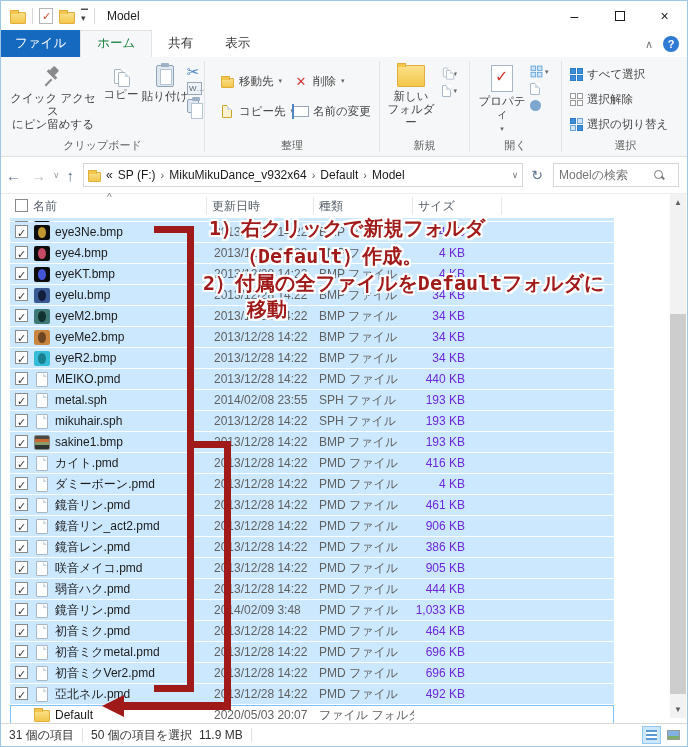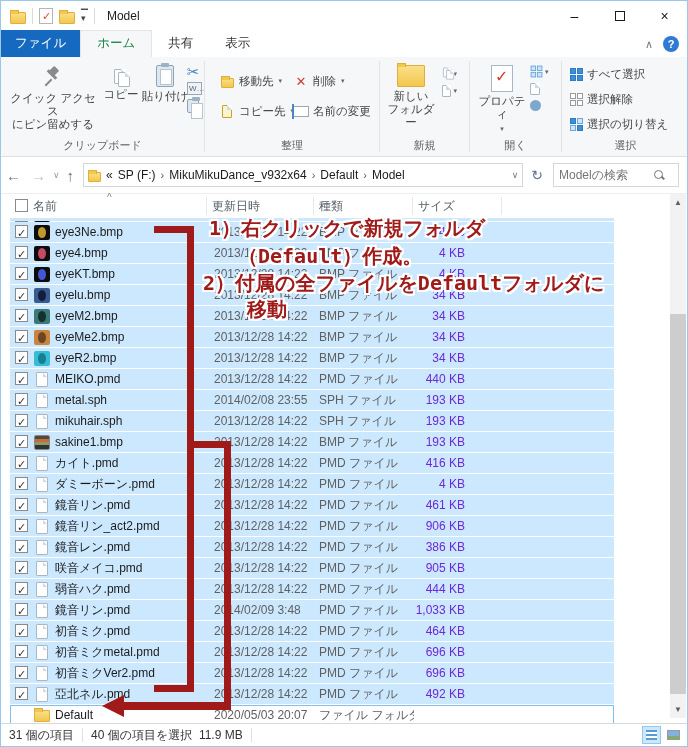--- a/index.html
+++ b/index.html
@@ -608,21 +608,21 @@
 <div class="anno-line" style="left: 208px; top: 214px;">1）右クリックで新規フォルダ</div>
     <div class="anno-line" style="left: 237px; top: 242px;">（Default）作成。</div>
     <div class="anno-line" style="left: 202px; top: 269px;">2）付属の全ファイルをDefaultフォルダに</div>
     <div class="anno-line" style="left: 246px; top: 295px;">移動</div>
   </div>
 
 <div class="statusbar">
   <span class="st">31 個の項目</span>
   <span class="stsep"></span>
   <span class="st">
-    <span>40 個の項目を選択</span>&nbsp;
+    <span>50 個の項目を選択</span>&nbsp;
     <span>11.9 MB</span>
   </span>
   <span class="stsep"></span>
   <div class="viewbtns">
     <span class="vbtn on">
         <span class="vlines"></span>
       </span>
     <span class="vbtn">
         <span class="vimg"></span>
       </span>

